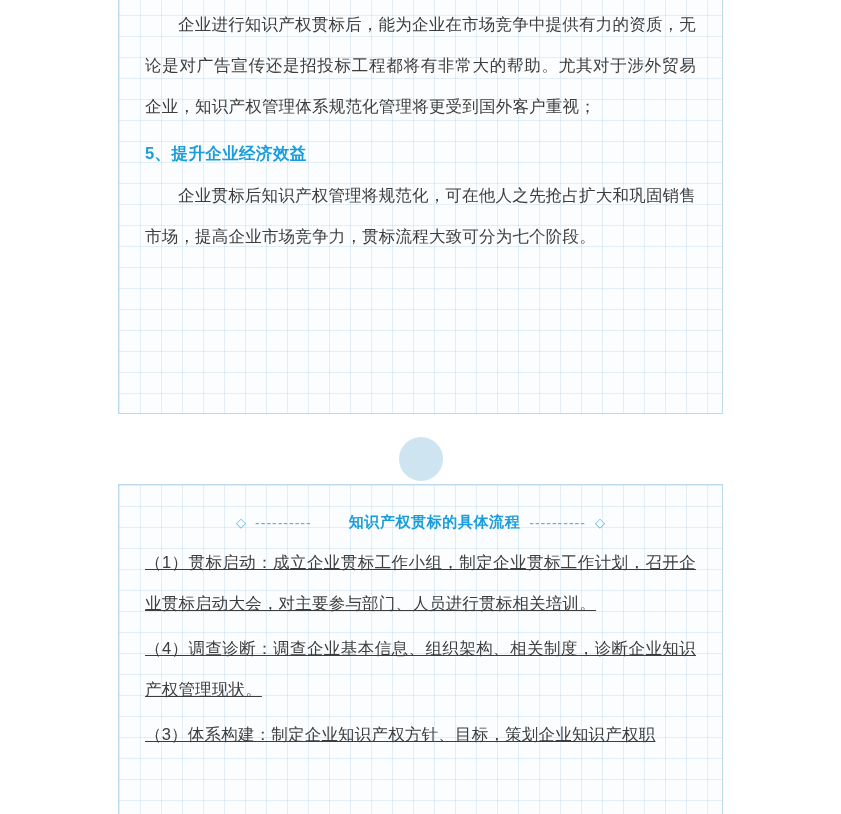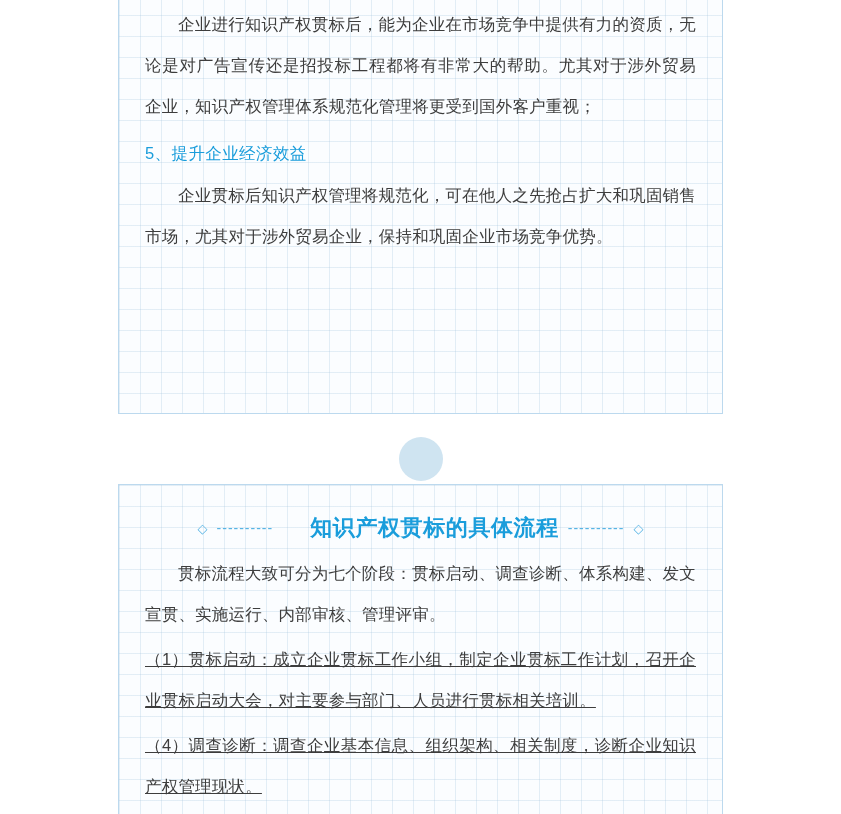--- a/index.html
+++ b/index.html
@@ -59,21 +59,21 @@
     letter-spacing: 0.2px;
   }
   p.body-text.no-indent {
     text-indent: 0;
     text-decoration: underline;
   }
   h3.sub-head {
     margin: 6px 0 2px 0;
     font-size: 16.5px;
     line-height: 40px;
-    font-weight: normal;
+    font-weight: bold;
     color: #1a9ddb;
     letter-spacing: 0.4px;
   }
 
   
   .circle-deco {
     position: absolute;
     left: 399px;
     top: 437px;
     width: 44px;
@@ -95,57 +95,56 @@
     font-size: 13px;
     line-height: 1;
   }
   .section-head .dashes {
     color: #57b4e4;
     font-size: 14px;
     letter-spacing: 1px;
     line-height: 1;
   }
   .section-head .title {
-    font-size: 22px;
+    font-size: 15px;
     font-weight: bold;
     color: #1a9ddb;
     letter-spacing: 0.6px;
     white-space: nowrap;
     margin-left: 28px;
   }
 </style>
 </head>
 <body>
 
 <div class="page">
 
   <div class="card card-top">
 
     <p class="body-text">企业进行知识产权贯标后，能为企业在市场竞争中提供有力的资质，无论是对广告宣传还是招投标工程都将有非常大的帮助。尤其对于涉外贸易企业，知识产权管理体系规范化管理将更受到国外客户重视；</p>
 
     <h3 class="sub-head">5、提升企业经济效益</h3>
 
 
 
-    <p class="body-text">企业贯标后知识产权管理将规范化，可在他人之先抢占扩大和巩固销售市场，尤其对于涉外贸易企业，保持和巩固企业市场竞争优势。</p>
+    <p class="body-text">企业贯标后知识产权管理将规范化，可在他人之先抢占扩大和巩固销售市场，提高企业市场竞争力，贯标流程大致可分为七个阶段。</p>
   </div>
 
   <div class="circle-deco"></div>
 
   <div class="card card-bottom">
 
     <div class="section-head">
       <span class="diamond">◇</span>
       <span class="dashes">----------</span>
       <span class="title">知识产权贯标的具体流程</span>
       <span class="dashes">----------</span>
       <span class="diamond">◇</span>
     </div>
 
-    <p class="body-text">贯标流程大致可分为七个阶段：贯标启动、调查诊断、体系构建、发文宣贯、实施运行、内部审核、管理评审。</p>
 
     <p class="body-text no-indent">（1）贯标启动：成立企业贯标工作小组，制定企业贯标工作计划，召开企业贯标启动大会，对主要参与部门、人员进行贯标相关培训。</p>
 
     <p class="body-text no-indent">（4）调查诊断：调查企业基本信息、组织架构、相关制度，诊断企业知识产权管理现状。</p>
 
     <p class="body-text no-indent">（3）体系构建：制定企业知识产权方针、目标，策划企业知识产权职</p>
   </div>
 
 </div>
 

